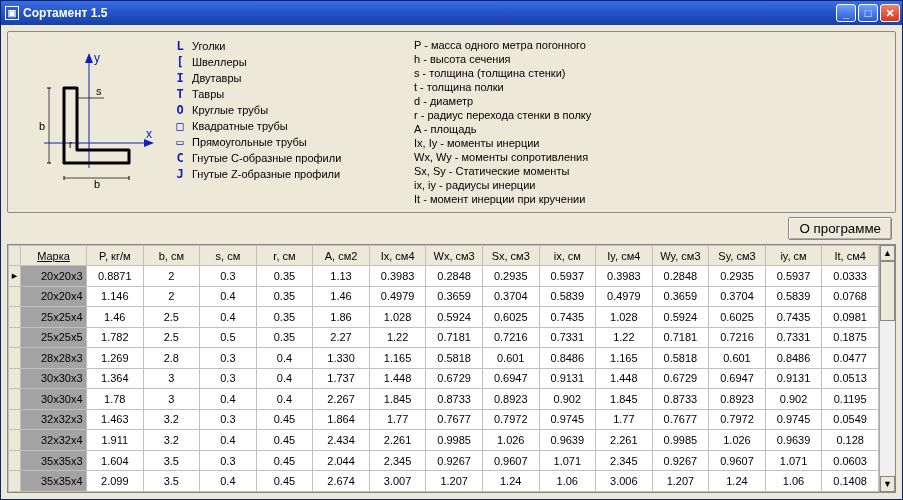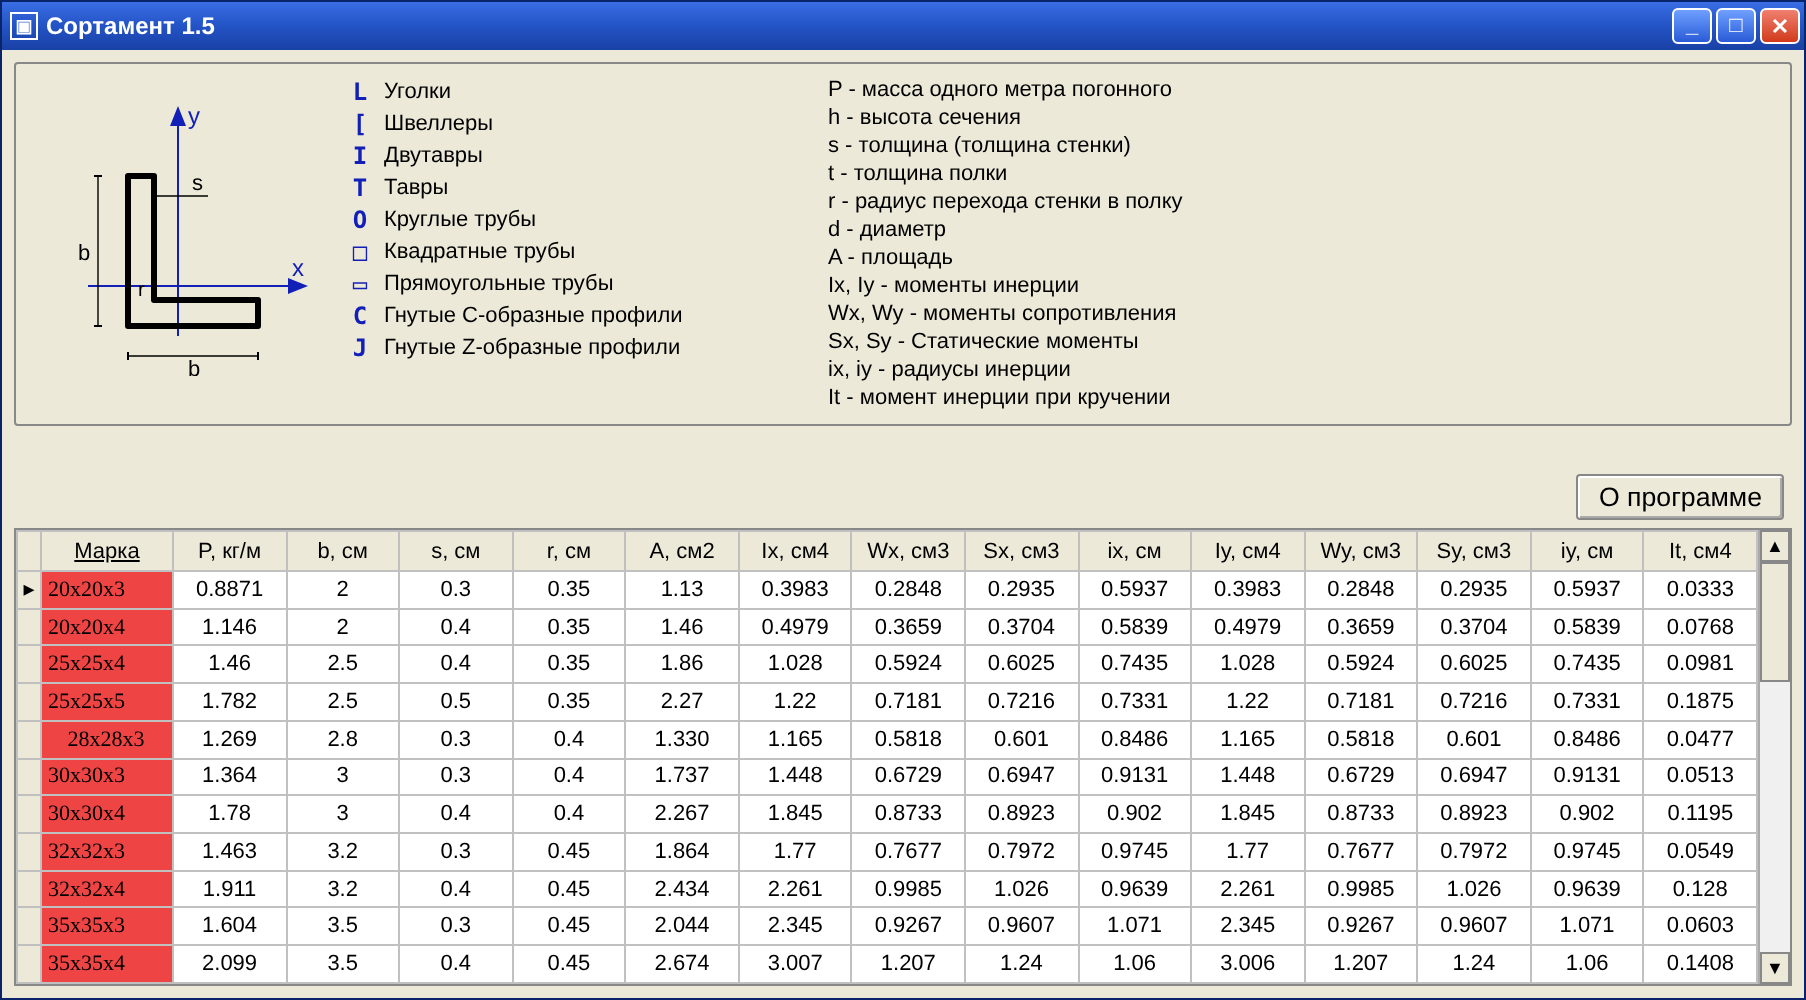--- a/index.html
+++ b/index.html
@@ -87,21 +87,20 @@
   .legend { flex: 1; line-height: 14px; }
   .legend div { white-space: nowrap; }
   .about-row { display: flex; justify-content: flex-end; padding-right: 4px; }
   .btn {
     background: #ece9d8;
     border: 1px solid #888;
     border-radius: 2px;
     padding: 3px 10px;
     cursor: pointer;
     box-shadow: inset 1px 1px 0 #fff, inset -1px -1px 0 #aaa;
-    margin-top: 20px;
   }
   .grid-wrap {
     flex: 1;
     border: 1px solid #888;
     background: #fff;
     display: flex;
     overflow: hidden;
   }
   .grid {
     flex: 1;
@@ -116,24 +115,23 @@
     text-align: center;
     white-space: nowrap;
     overflow: hidden;
   }
   .grid th {
     background: #ece9d8;
     font-weight: normal;
     height: 20px;
   }
   .grid td.rowhead {
-    background: #ef4444;
+    background: #a3a3a3;
     text-align: left;
-    padding-left: 3px;
-    font-family: Liberation Serif, serif;
+    padding-left: 20px;
   }
   .grid td.ind { width: 12px; background: #ece9d8; padding:0; }
   .grid th.ind { width: 12px; }
   .scrollbar {
     width: 16px;
     background: #e8e8e8;
     border-left: 1px solid #aaa;
     display: flex; flex-direction: column;
   }
   .sbbtn { height: 16px; background:#ece9d8; border:1px solid #888; display:flex; align-items:center; justify-content:center; font-size:9px; cursor:pointer;}
@@ -221,22 +219,22 @@
             <span class="ticon">J</span>
             <span>Гнутые Z-образные профили</span>
           </div>
         </div>
 
       <div class="legend" id="legend">
           <div>P - масса одного метра погонного</div>
           <div>h - высота сечения</div>
           <div>s - толщина (толщина стенки)</div>
           <div>t - толщина полки</div>
+          <div>d - диаметр</div>
           <div>r - радиус перехода стенки в полку</div>
-          <div>d - диаметр</div>
           <div>A - площадь</div>
           <div>Ix, Iy - моменты инерции</div>
           <div>Wx, Wy - моменты сопротивления</div>
           <div>Sx, Sy - Статические моменты</div>
           <div>ix, iy - радиусы инерции</div>
           <div>It - момент инерции при кручении</div>
         </div>
     </div>
 
     <div class="about-row">

